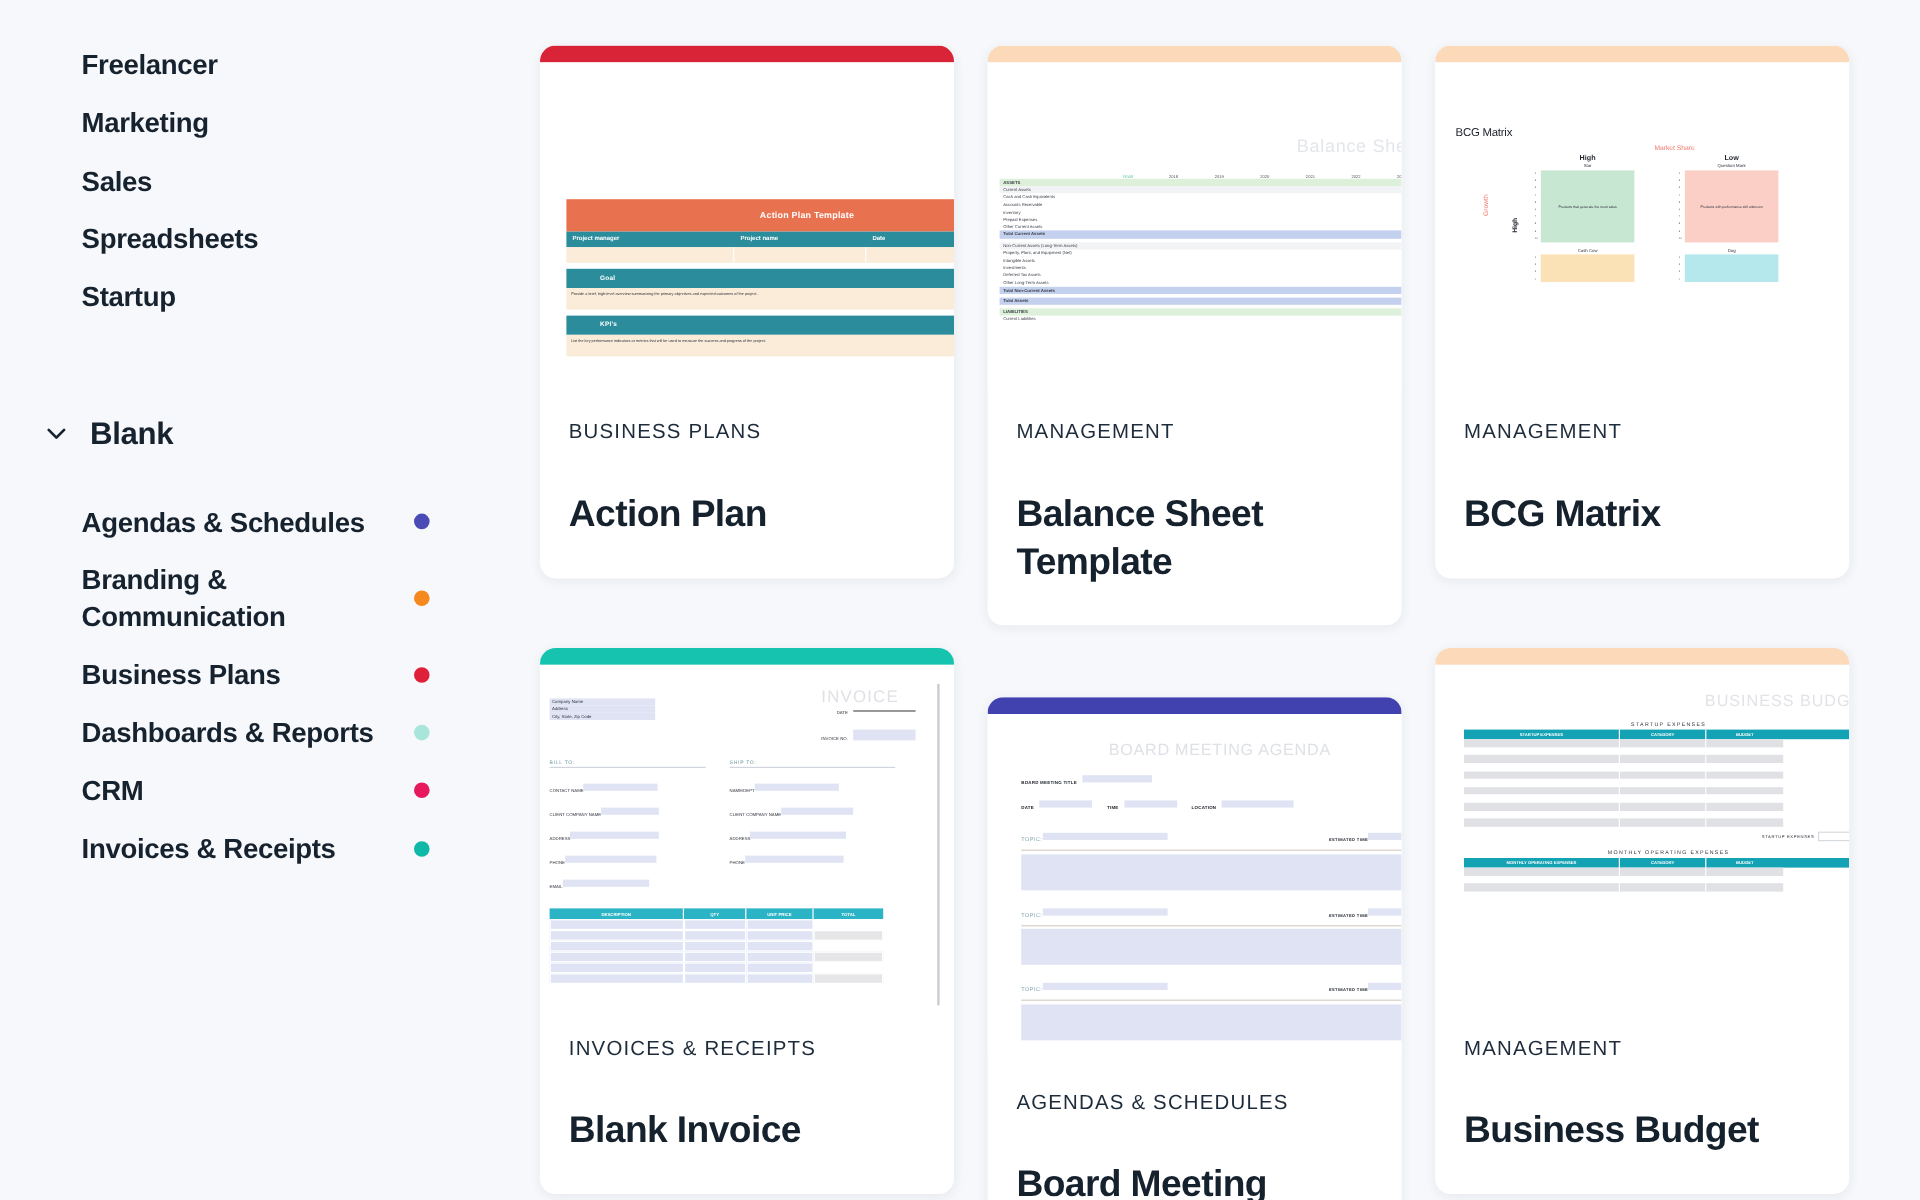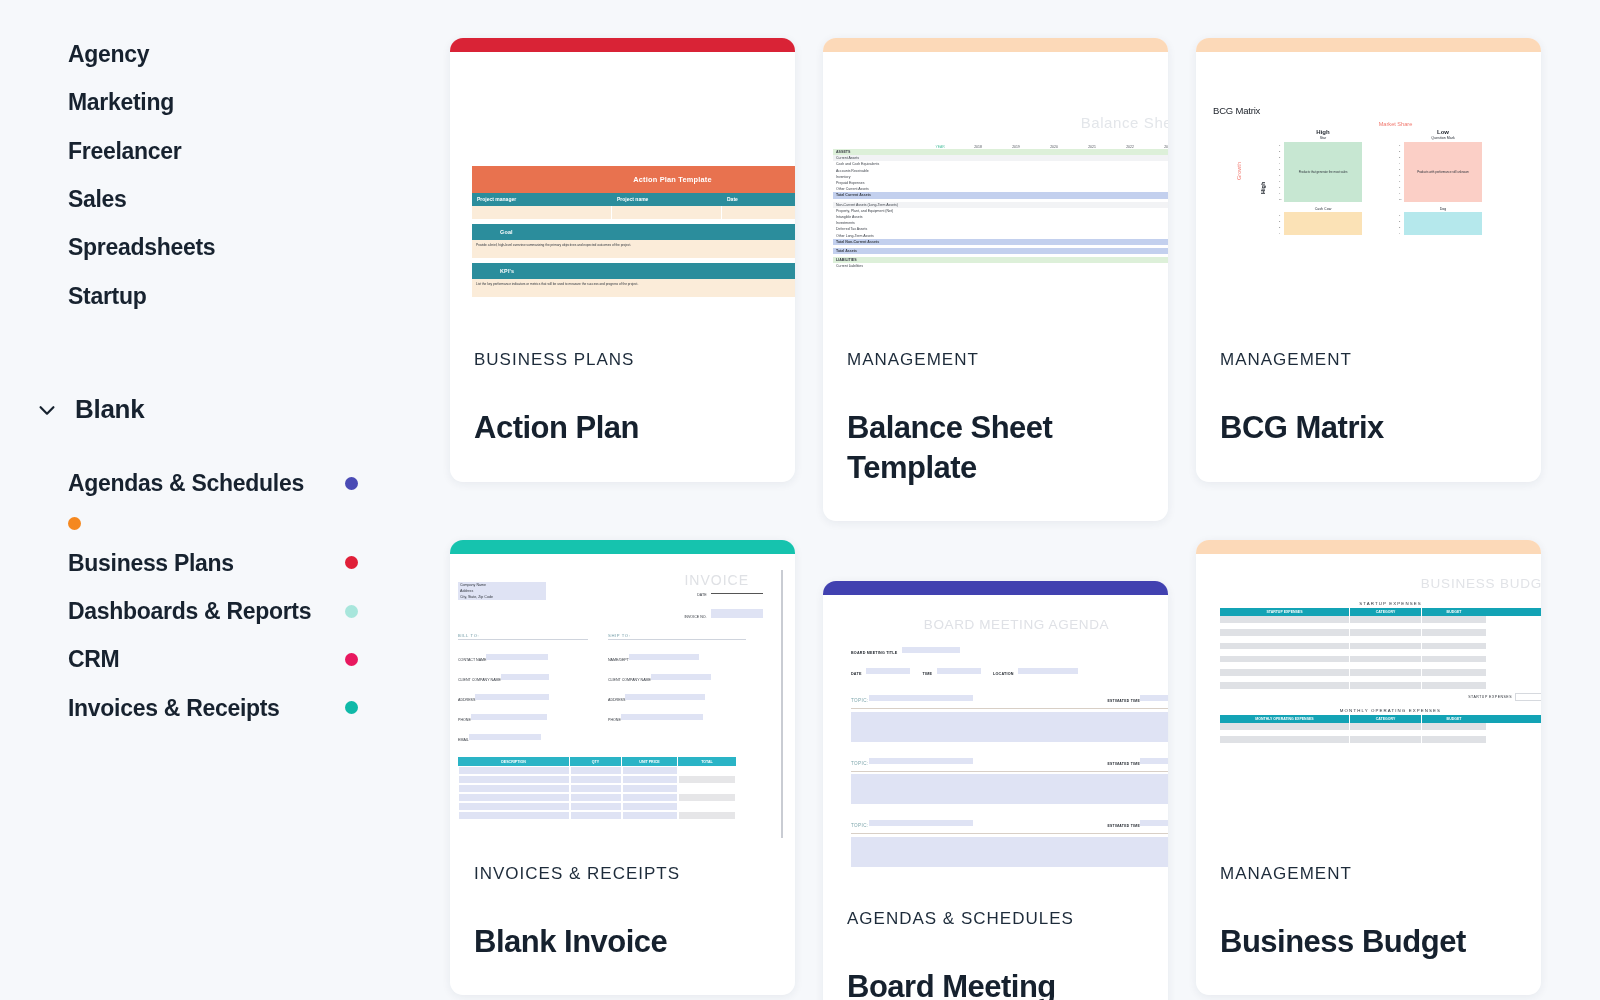--- a/index.html
+++ b/index.html
@@ -163,27 +163,24 @@
 </style>
 </head>
 <body>
 
 <div class="app">
 
   <aside class="sidebar">
 
     <nav>
       <div class="side-item">
-        <span class="lbl">Agency</span>
+        <span class="lbl">Freelancer</span>
       </div>
       <div class="side-item">
         <span class="lbl">Marketing</span>
-      </div>
-      <div class="side-item">
-        <span class="lbl">Freelancer</span>
       </div>
       <div class="side-item">
         <span class="lbl">Sales</span>
       </div>
       <div class="side-item">
         <span class="lbl">Spreadsheets</span>
       </div>
       <div class="side-item">
         <span class="lbl">Startup</span>
       </div>
@@ -196,20 +193,21 @@
       <span class="t">Blank</span>
     </div>
 
 
     <nav>
       <div class="side-item">
         <span class="lbl">Agendas &amp; Schedules</span>
         <span class="dot" id="d0" style="background: rgb(74, 75, 181);"></span>
       </div>
       <div class="side-item">
+        <span class="lbl">Branding &amp; Communication</span>
         <span class="dot" id="d1" style="background: rgb(245, 136, 31);"></span>
       </div>
       <div class="side-item">
         <span class="lbl">Business Plans</span>
         <span class="dot" id="d2" style="background: rgb(224, 31, 56);"></span>
       </div>
       <div class="side-item">
         <span class="lbl">Dashboards &amp; Reports</span>
         <span class="dot" id="d4" style="background: rgb(168, 230, 220);"></span>
       </div>

